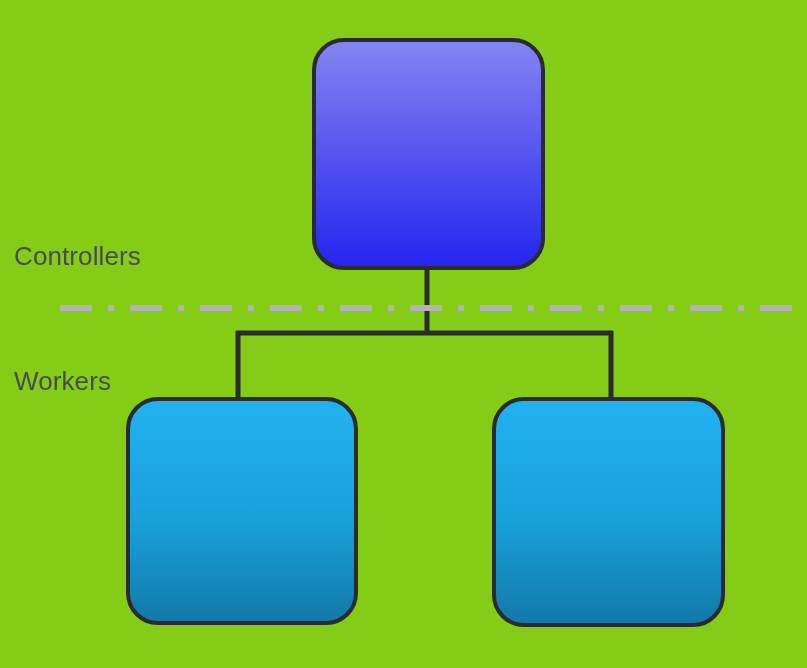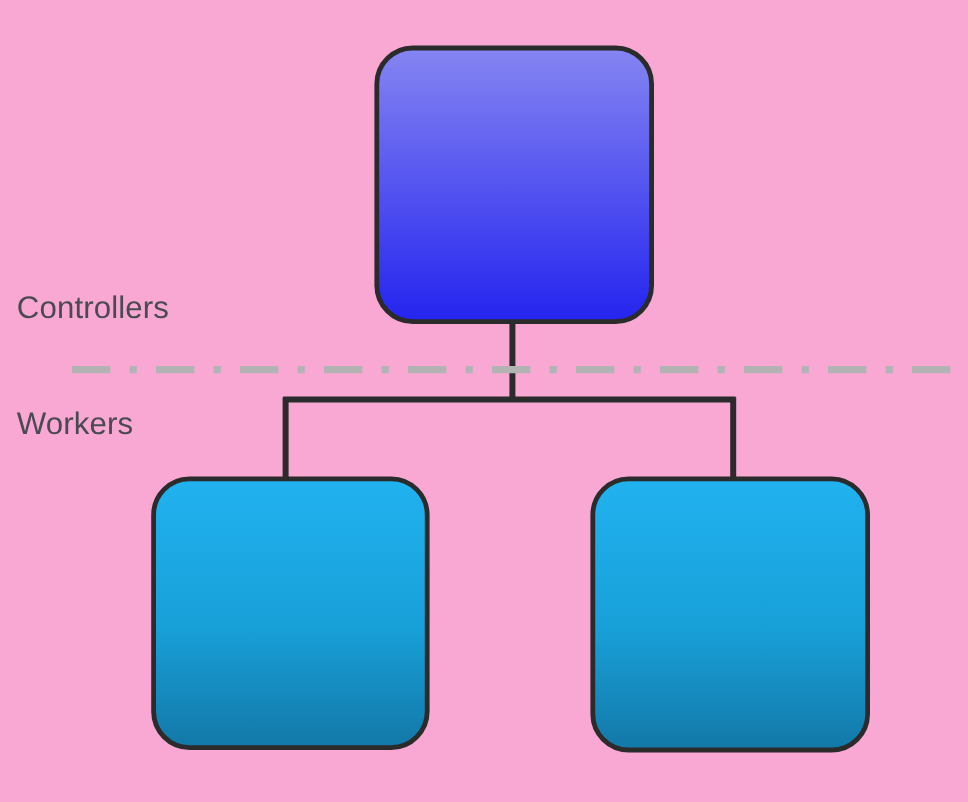--- a/index.html
+++ b/index.html
@@ -7,21 +7,21 @@
     padding: 0;
     background: #ffffff;
   }
   body {
     font-family: "Liberation Sans", sans-serif;
   }
   #canvas {
     position: relative;
     width: 807px;
     height: 668px;
-    background: #f9a8d4;
+    background: #84cc16;
     overflow: hidden;
   }
   #diagram-svg {
     position: absolute;
     left: 0;
     top: 0;
     width: 807px;
     height: 668px;
   }
   .zone-label {
@@ -33,21 +33,21 @@
     letter-spacing: 0.1px;
     white-space: nowrap;
     line-height: 1;
   }
   #label-controllers {
     left: 14px;
     top: 243px;
   }
   #label-workers {
     left: 14px;
-    top: 340px;
+    top: 368px;
   }
 </style>
 </head>
 <body>
 
 <div id="canvas">
 
   <svg id="diagram-svg" viewBox="0 0 807 668">
     <defs>
       <linearGradient id="grad-controller" x1="0" y1="0" x2="0" y2="1">

